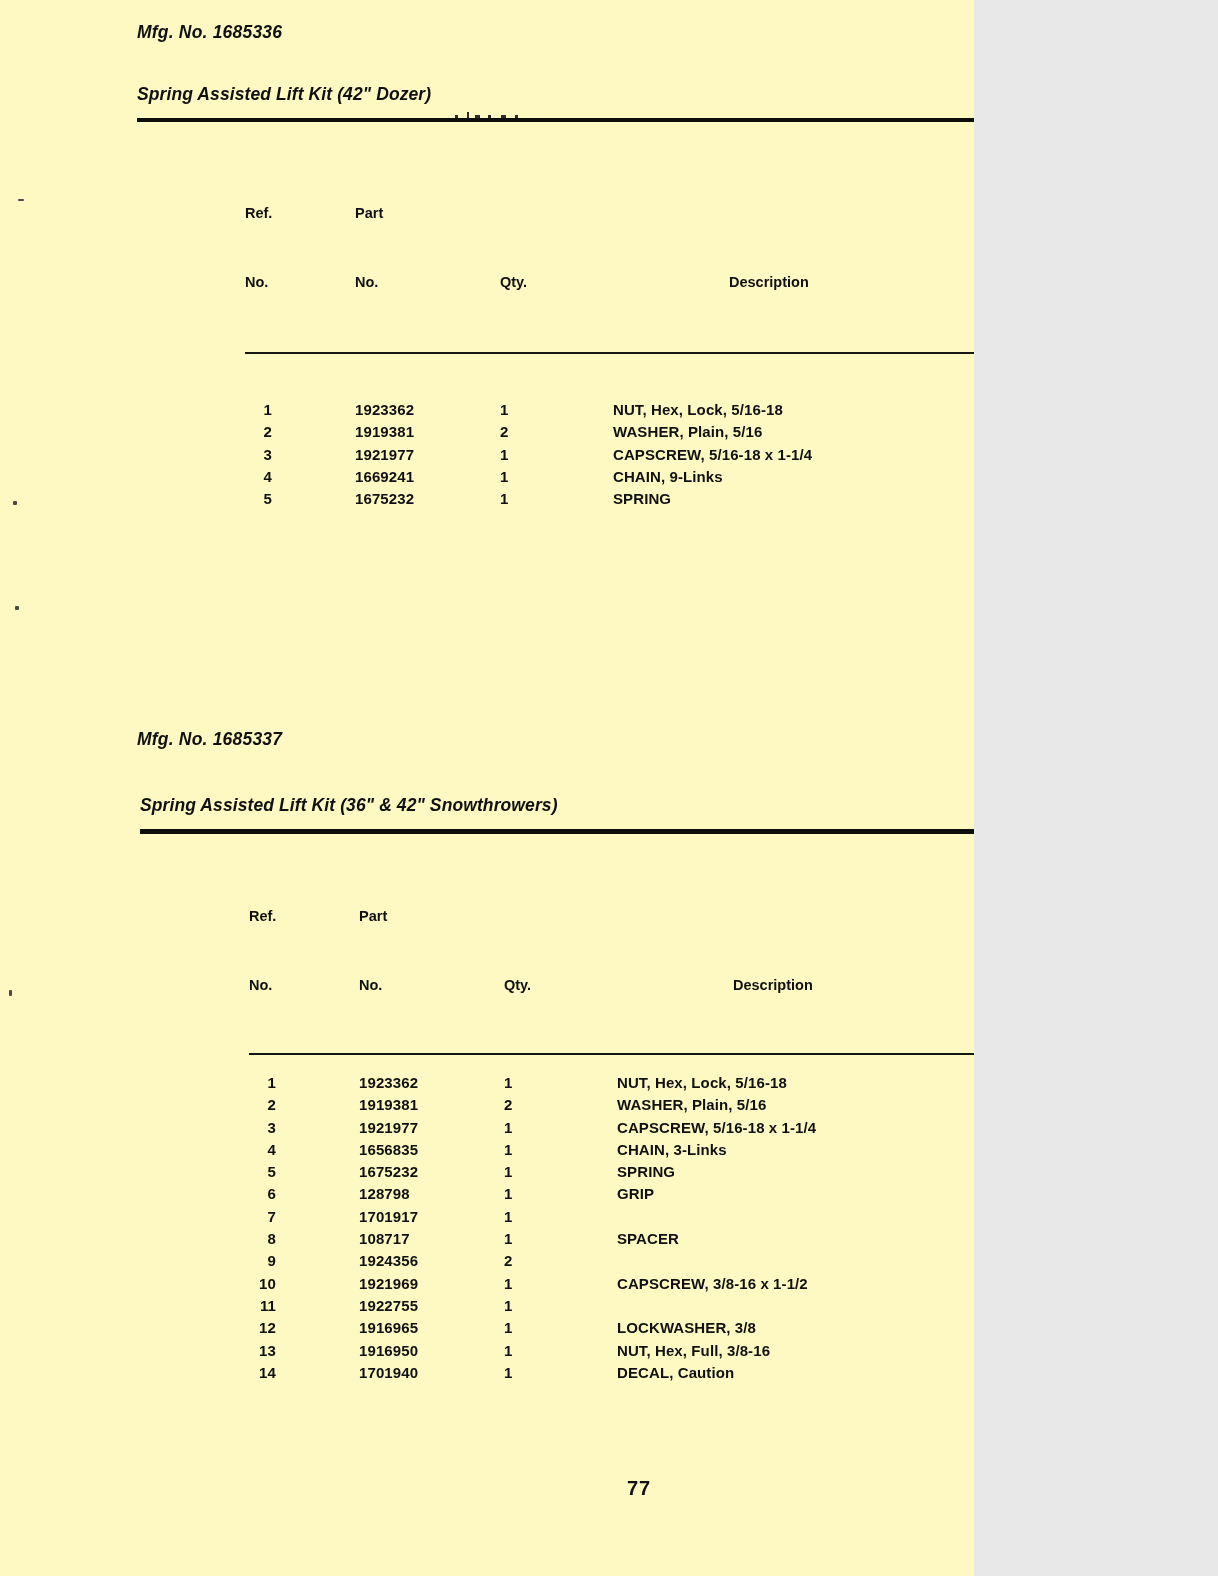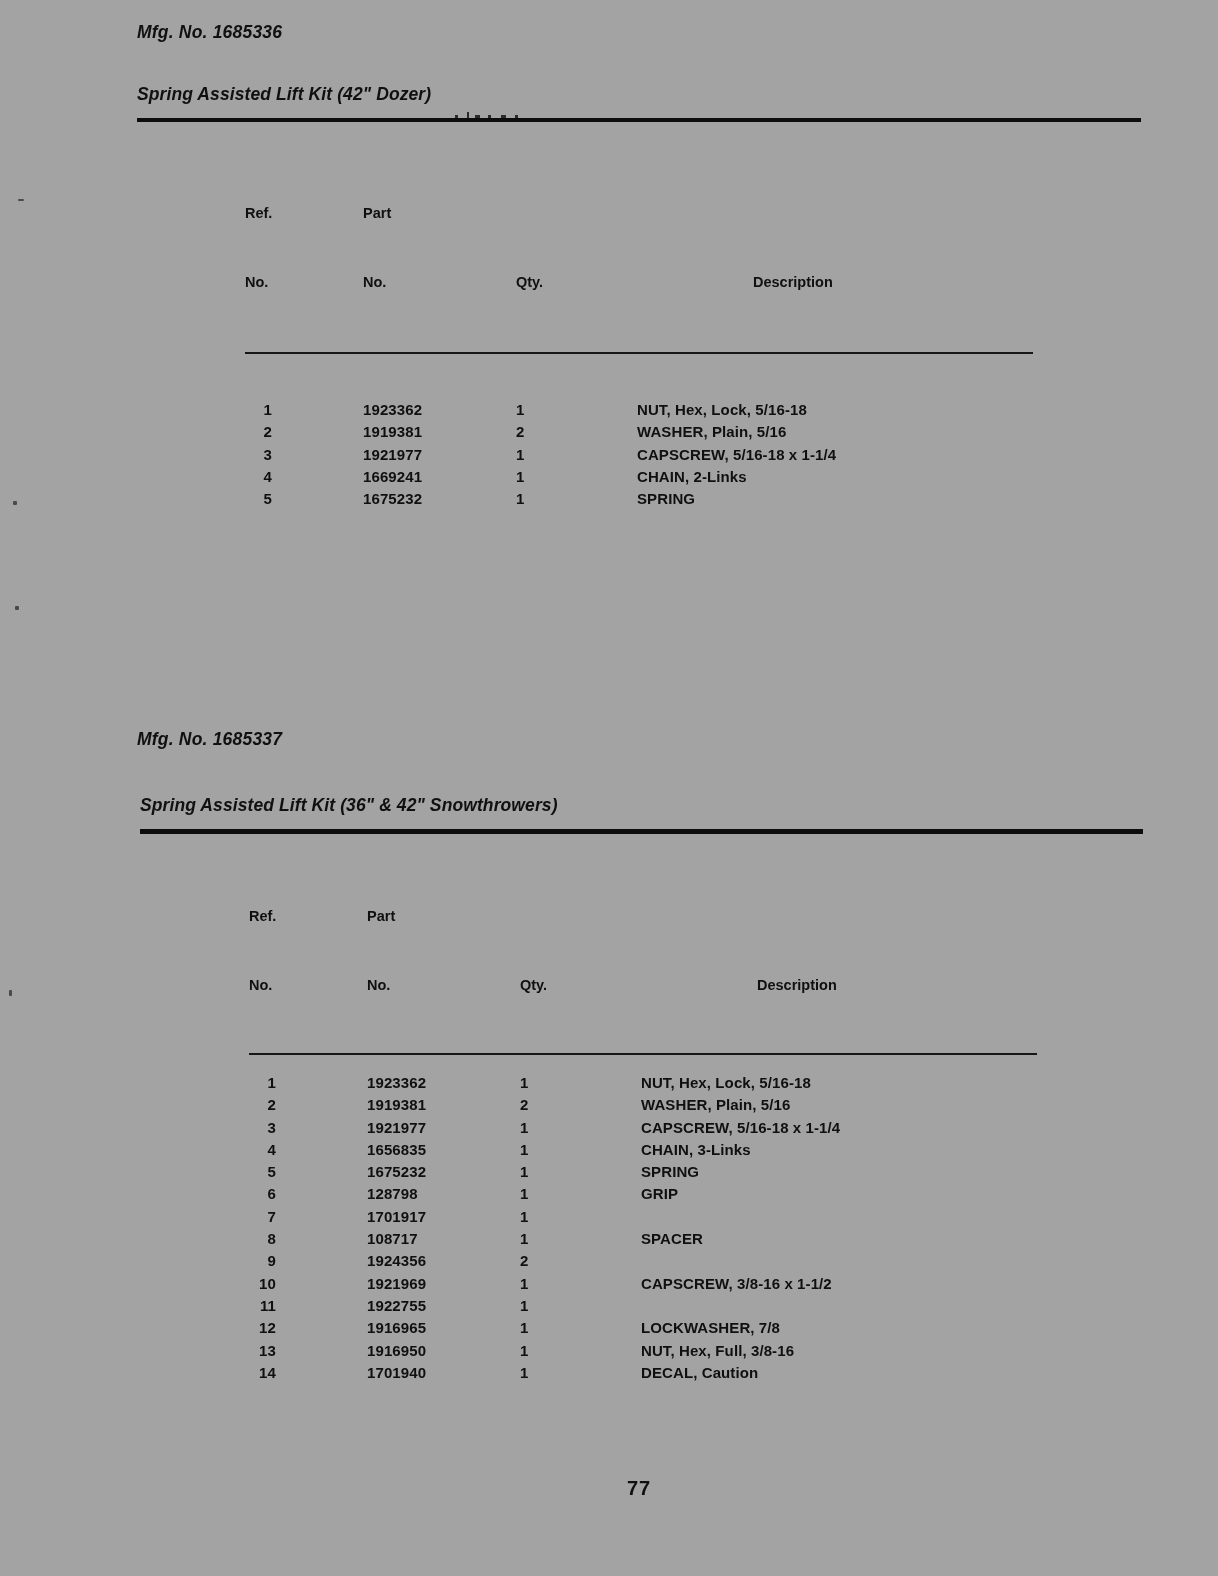--- a/index.html
+++ b/index.html
@@ -1,32 +1,32 @@
 <!DOCTYPE html>
 <html><head>
 <meta charset="utf-8">
 <style>
   html,body{margin:0;padding:0;background:#e8e8e8;}
   .page{
-    position:relative;width:1218px;height:1576px;background:#a3a3a3;
+    position:relative;width:974px;height:1576px;background:#fef9c3;
     font-family:"Liberation Sans", sans-serif;color:#101010;overflow:hidden;
   }
   .abs{position:absolute;}
   .mfg{
     font-size:17.5px;font-weight:700;font-style:italic;letter-spacing:.2px;
     white-space:nowrap;
   }
   .kit-title{
     font-size:17.5px;font-weight:700;font-style:italic;letter-spacing:.1px;
     white-space:nowrap;
   }
   .rule-thick{background:#0d0d0d;}
   .rule-thin{background:#161616;height:2px;width:788px;}
   .ptable{width:788px;}
-  .thead,.tr{display:grid;grid-template-columns:110px 145px 113px 420px;gap:8px;}
+  .thead,.tr{display:grid;grid-template-columns:110px 145px 113px 420px;}
   .thead{line-height:23px;font-size:14.5px;font-weight:700;}
   .th{white-space:pre;}
   .th.desc-h > div{padding-left:116px;}
   .tbody{font-size:15px;font-weight:700;line-height:22.3px;}
   .td{white-space:nowrap;letter-spacing:.1px;}
   .td.ref{text-align:right;padding-right:83px;}
   .rule1-margin{margin-top:12px;}
   .rule2-margin{margin-top:10px;}
   .tbody1{margin-top:45px;}
   .tbody2{margin-top:17px;}
@@ -91,21 +91,21 @@
       <div class="tr">
         <div class="td ref">3</div>
         <div class="td part">1921977</div>
         <div class="td qty">1</div>
         <div class="td desc">CAPSCREW, 5/16-18 x 1-1/4</div>
       </div>
       <div class="tr">
         <div class="td ref">4</div>
         <div class="td part">1669241</div>
         <div class="td qty">1</div>
-        <div class="td desc">CHAIN, 2-Links</div>
+        <div class="td desc">CHAIN, 9-Links</div>
       </div>
       <div class="tr">
         <div class="td ref">5</div>
         <div class="td part">1675232</div>
         <div class="td qty">1</div>
         <div class="td desc">SPRING</div>
       </div>
     </div>
   </div>
 
@@ -201,21 +201,21 @@
       </div>
       <div class="tr">
         <div class="td ref">11</div>
         <div class="td part">1922755</div>
         <div class="td qty">1</div>
       </div>
       <div class="tr">
         <div class="td ref">12</div>
         <div class="td part">1916965</div>
         <div class="td qty">1</div>
-        <div class="td desc">LOCKWASHER, 7/8</div>
+        <div class="td desc">LOCKWASHER, 3/8</div>
       </div>
       <div class="tr">
         <div class="td ref">13</div>
         <div class="td part">1916950</div>
         <div class="td qty">1</div>
         <div class="td desc">NUT, Hex, Full, 3/8-16</div>
       </div>
       <div class="tr">
         <div class="td ref">14</div>
         <div class="td part">1701940</div>

